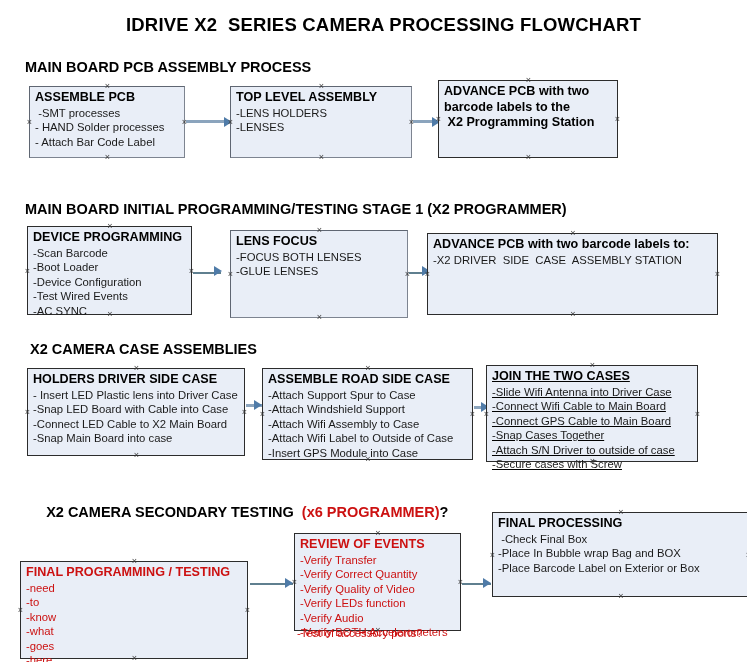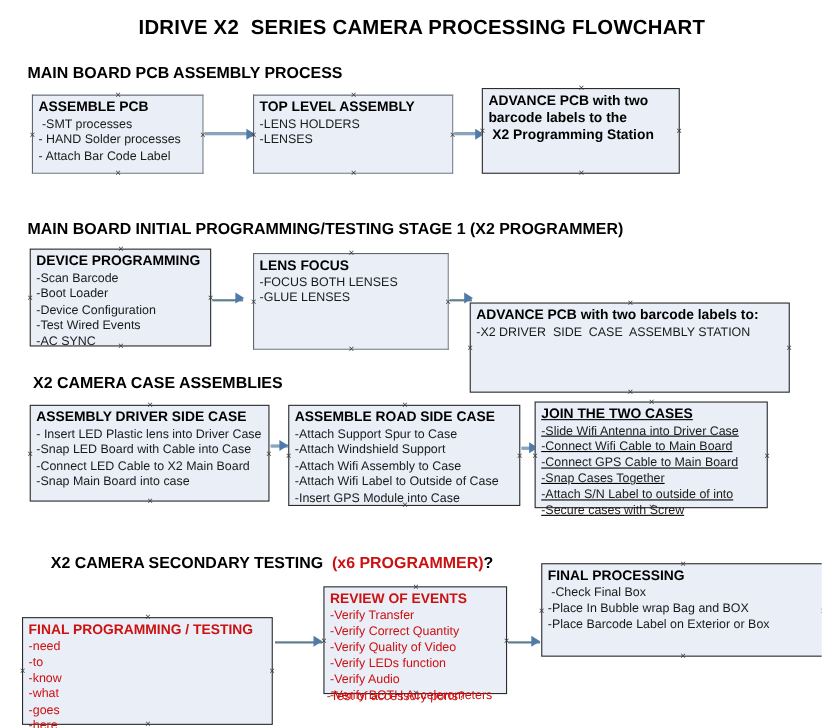--- a/index.html
+++ b/index.html
@@ -186,33 +186,33 @@
     <div class="box-line">-GLUE LENSES</div>
     <div class="handle" style="left:50%; top:-4px; margin-left:-3px;"></div>
     <div class="handle" style="left:50%; bottom:-4px; margin-left:-3px;"></div>
     <div class="handle" style="left:-4px; top:50%; margin-top:-3px;"></div>
     <div class="handle" style="right:-4px; top:50%; margin-top:-3px;"></div>
   </div>
 
   <div class="connector dark" style="left:409px; top:272px; width:20px;"></div>
   <div class="arrowhead" style="left:422px; top:266px;"></div>
 
-  <div class="box thin" style="left:427px; top:233px; width:291px; height:82px;margin-top:42px;">
+  <div class="box thin" style="left:427px; top:233px; width:291px; height:82px;">
     <div class="box-title">ADVANCE PCB with two barcode labels to:</div>
     <div class="box-line">-X2 DRIVER  SIDE  CASE  ASSEMBLY STATION</div>
     <div class="handle" style="left:50%; top:-4px; margin-left:-3px;"></div>
     <div class="handle" style="left:50%; bottom:-4px; margin-left:-3px;"></div>
     <div class="handle" style="left:-4px; top:50%; margin-top:-3px;"></div>
     <div class="handle" style="right:-4px; top:50%; margin-top:-3px;"></div>
   </div>
 
   <div class="section-title" style="left:30px; top:341px;">X2 CAMERA CASE ASSEMBLIES</div>
 
   <div class="box thin" style="left:27px; top:368px; width:218px; height:88px;">
-    <div class="box-title">ASSEMBLY DRIVER SIDE CASE</div>
+    <div class="box-title">HOLDERS DRIVER SIDE CASE</div>
     <div class="box-line">- Insert LED Plastic lens into Driver Case</div>
     <div class="box-line">-Snap LED Board with Cable into Case</div>
     <div class="box-line">-Connect LED Cable to X2 Main Board</div>
     <div class="box-line">-Snap Main Board into case</div>
     <div class="handle" style="left:50%; top:-4px; margin-left:-3px;"></div>
     <div class="handle" style="left:50%; bottom:-4px; margin-left:-3px;"></div>
     <div class="handle" style="left:-4px; top:50%; margin-top:-3px;"></div>
     <div class="handle" style="right:-4px; top:50%; margin-top:-3px;"></div>
   </div>
 
@@ -234,21 +234,21 @@
 
   <div class="connector" style="left:474px; top:406px; width:14px;"></div>
   <div class="arrowhead" style="left:481px; top:402px;"></div>
 
   <div class="box thin" style="left:486px; top:365px; width:212px; height:97px;text-decoration:underline;">
     <div class="box-title">JOIN THE TWO CASES</div>
     <div class="box-line">-Slide Wifi Antenna into Driver Case</div>
     <div class="box-line">-Connect Wifi Cable to Main Board</div>
     <div class="box-line">-Connect GPS Cable to Main Board</div>
     <div class="box-line">-Snap Cases Together</div>
-    <div class="box-line">-Attach S/N Label to outside of into</div>
+    <div class="box-line">-Attach S/N Driver to outside of case</div>
     <div class="box-line">-Secure cases with Screw</div>
     <div class="handle" style="left:50%; top:-4px; margin-left:-3px;"></div>
     <div class="handle" style="left:50%; bottom:-4px; margin-left:-3px;"></div>
     <div class="handle" style="left:-4px; top:50%; margin-top:-3px;"></div>
     <div class="handle" style="right:-4px; top:50%; margin-top:-3px;"></div>
   </div>
 
   <div class="section-title" style="left:30px; top:488px;">
     <span>X2 CAMERA SECONDARY TESTING  </span><span class="accent">(x6 PROGRAMMER)</span><span class="tail">?</span>
   </div>

